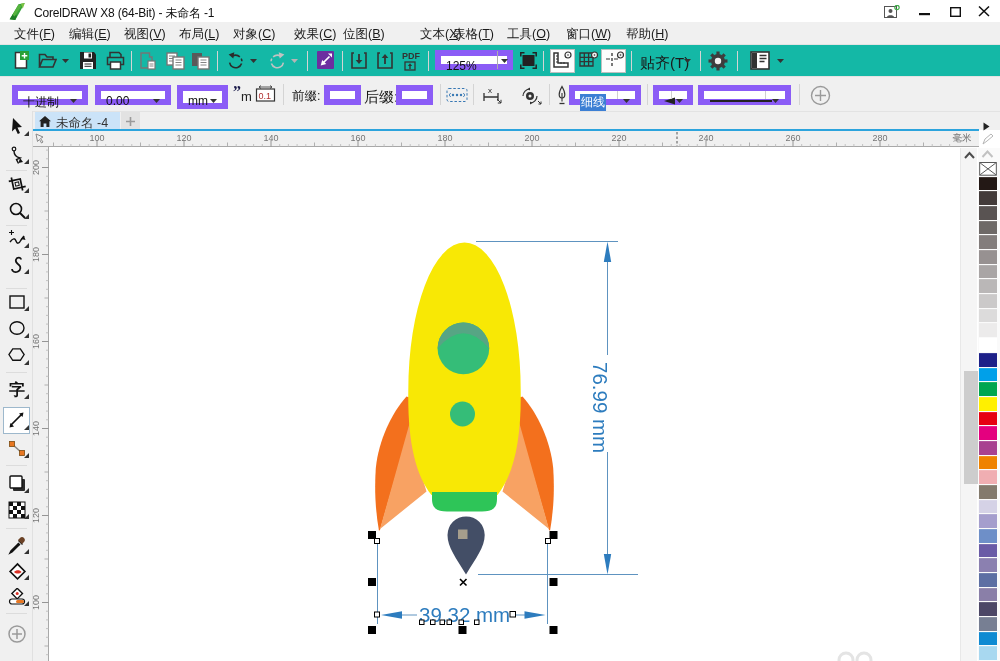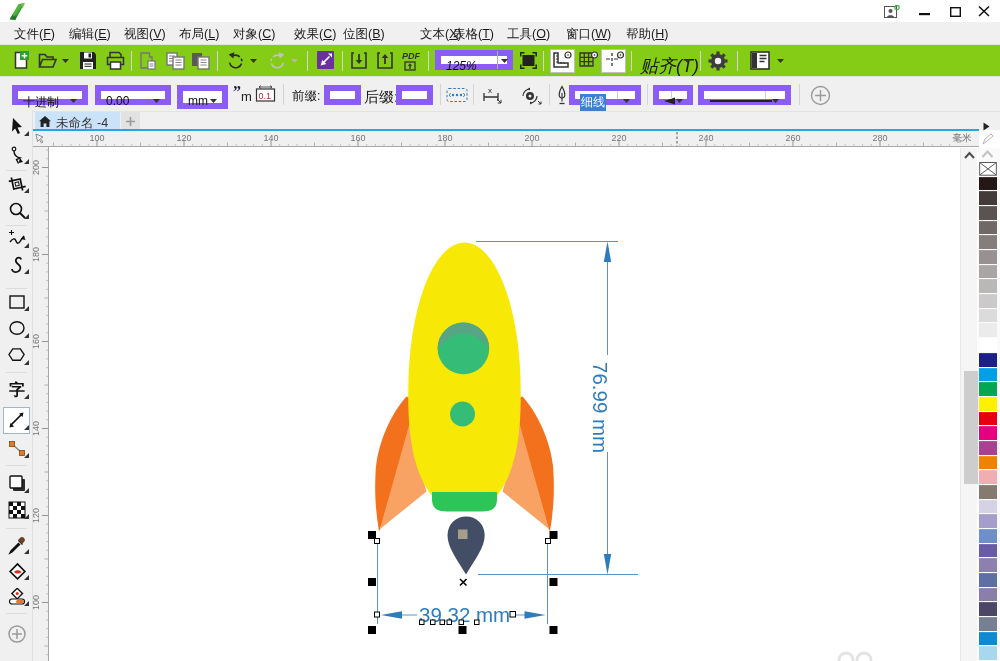--- a/index.html
+++ b/index.html
@@ -1,20 +1,20 @@
 <!DOCTYPE html>
 <html><head><meta charset="utf-8"><style>
 *{margin:0;padding:0;box-sizing:border-box;}
 html,body{width:1000px;height:661px;overflow:hidden;}
 body{position:relative;font-family:"Liberation Sans",sans-serif;background:#fff;}
 .abs{position:absolute;}
 .title{left:0;top:0;width:1000px;height:22px;background:#fff;}
 .menu{left:0;top:22px;width:1000px;height:22px;background:#f0f0f0;text-align:right;}
 .menu span{position:absolute;top:4px;font-size:12.5px;color:#1a1a1a;}
-.tb1{left:0;top:44px;width:1000px;height:32px;background:#84cc16;border-top:1px solid #e3e3e3;font-style:italic;}
+.tb1{left:0;top:44px;width:1000px;height:32px;background:#14b8a6;border-top:1px solid #e3e3e3;}
 .tb2{left:0;top:76px;width:1000px;height:35px;background:#f0f0f0;border-top:1px solid #e3e3e3;}
 .tabrow{left:0;top:111px;width:1000px;height:19px;background:#f0f0f0;border-top:1px solid #e3e3e3;}
 .bluebar{left:33px;top:129px;width:946px;height:1.6px;background:#2da4dd;}
 .vsep{position:absolute;width:1px;background:#d4d4d4;top:6px;height:20px;}
 .vsep2{position:absolute;width:1px;background:#d4d4d4;top:7px;height:21px;}
 .combo{position:absolute;background:#fff;border:6px solid #8b5cf6;}
 .ctext{position:absolute;left:5px;top:2.5px;font-size:12px;color:#111;}
 .toolbox{left:0;top:111px;width:33px;height:550px;background:#f0f0f0;border-right:1px solid #e0e0e0;}
 .hruler{left:33px;top:131px;width:946px;height:16px;background:#f0f0f0;border-bottom:1px solid #a8a8a8;}
 .vruler{left:33px;top:147px;width:16px;height:514px;background:#f0f0f0;border-right:1px solid #a8a8a8;}
@@ -27,20 +27,21 @@
 </style></head>
 <body>
 
 <div class="abs title">
   <svg class="abs" style="left:8px;top:2px" width="19" height="19" viewBox="0 0 17 17">
     <path d="M1.5 15.5 L9.5 2 L15 1 L6.5 16 Z" fill="#35a13a"></path>
     <path d="M11.5 1.5 L15 1 L13.2 6 Z" fill="#7cc242"></path>
     <path d="M1.5 15.5 L5 9.8 L8 12.2 L6.5 16 Z" fill="#1e7d26"></path>
     <path d="M9.5 2 L12 3.5 L6 13 L4 11.5 Z" fill="#57b33f"></path>
   </svg>
+  <span class="abs" style="left:34px;top:4.5px;font-size:12px;letter-spacing:-0.2px;color:#111;">CorelDRAW X8 (64-Bit) - 未命名 -1</span>
 
   <svg class="abs" style="left:884px;top:5px" width="16" height="14" viewBox="0 0 16 14">
     <rect x="0.5" y="1.5" width="12" height="11" fill="none" stroke="#555" stroke-width="1"></rect>
     <circle cx="6.5" cy="6" r="2" fill="#555"></circle>
     <path d="M3 12 C3 9.5 10 9.5 10 12 Z" fill="#555"></path>
     <circle cx="13" cy="2.5" r="2.2" fill="none" stroke="#3fae49" stroke-width="1.2"></circle>
   </svg>
   <svg class="abs" style="left:919px;top:13px" width="12" height="3" viewBox="0 0 12 3">
       <rect width="11" height="2.2" fill="#111"></rect>
     </svg>
@@ -173,21 +174,21 @@
       <circle cx="16.5" cy="4" r="3" fill="#f0f0f0" stroke="#333" stroke-width="1.2"></circle>
       <circle cx="16.5" cy="4" r="0.8" fill="#333"></circle>
     </svg>
     <svg style="position:absolute;left:604px;top:6px" width="21" height="20" viewBox="0 0 21 20">
       <path d="M8 2 V16" stroke="#333" stroke-width="1.3" stroke-dasharray="3,2"></path>
       <path d="M2 8 H6 M10 8 H14" stroke="#333" stroke-width="1.1"></path>
       <circle cx="16.5" cy="4" r="3" fill="#f0f0f0" stroke="#333" stroke-width="1.2"></circle>
       <circle cx="16.5" cy="4" r="0.8" fill="#333"></circle>
     </svg>
     <div class="vsep" style="left:631px"></div>
-    <span style="position:absolute;left:640px;top:9px;font-size:18px;color:#1a1a1a">贴齐(T)</span>
+    <span style="position:absolute;left:640px;top:9px;font-size:15px;color:#1a1a1a">贴齐(T)</span>
     <svg style="position:absolute;left:683px;top:13px" width="9" height="6" viewBox="0 0 9 6">
       <path d="M1 1 L4.5 5 L8 1 Z" fill="#333"></path>
     </svg>
     <div class="vsep" style="left:700px"></div>
     <svg style="position:absolute;left:707px;top:5px" width="22" height="22" viewBox="0 0 22 22">
       <g fill="#3d3d3d">
         <circle cx="11" cy="11" r="7"></circle>
         <g stroke="#3d3d3d" stroke-width="3.2">
           <line x1="11" y1="1.5" x2="11" y2="20.5"></line>
           <line x1="1.5" y1="11" x2="20.5" y2="11"></line>

